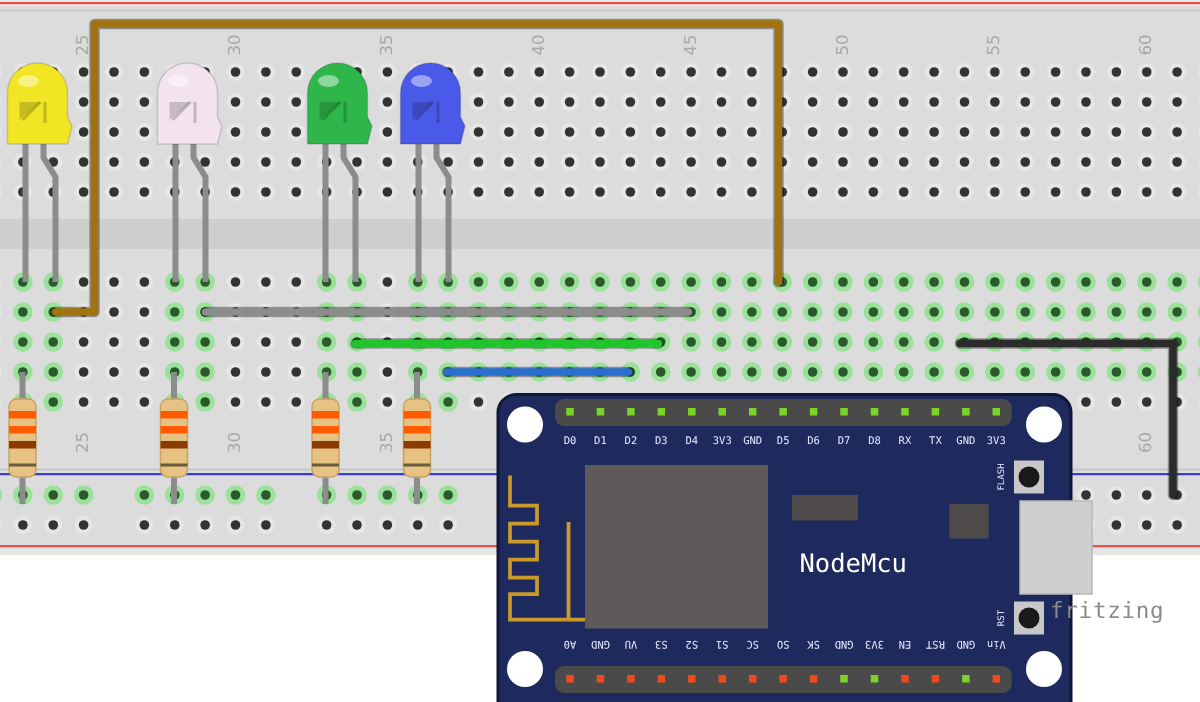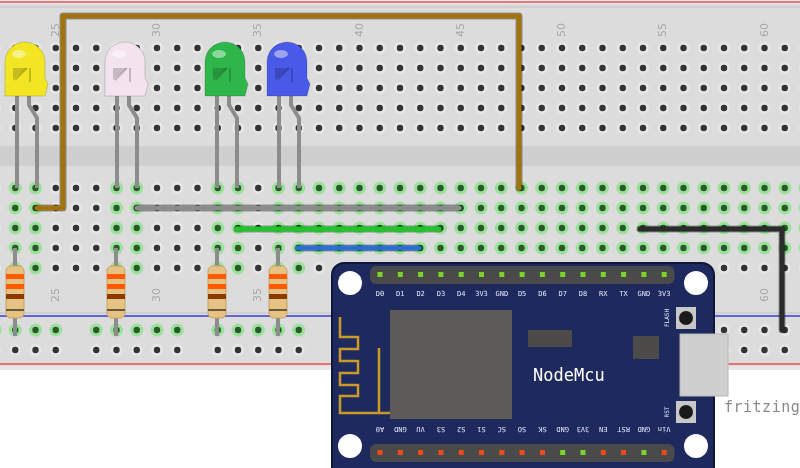--- a/index.html
+++ b/index.html
@@ -1,18 +1,18 @@
 <!DOCTYPE html>
 <html><head>
 <meta charset="utf-8">
 <style>
   html, body { margin:0; padding:0; }
   body { width:800px; height:468px; position:relative; overflow:hidden; background:#ffffff; font-family:"DejaVu Sans", sans-serif; }
   #canvas { position:absolute; left:0; top:0; }
-  .fritzing-logo { position:absolute; left:724px; top:398px; font-family:"DejaVu Sans Mono", monospace; font-size:15px; color:#8a8a8a; letter-spacing:0.5px; }
+  .fritzing-logo { position:absolute; left:700px; top:398px; font-family:"DejaVu Sans Mono", monospace; font-size:15px; color:#8a8a8a; letter-spacing:0.5px; }
 </style>
 </head>
 <body>
 
 <svg id="canvas" width="800" height="468" viewBox="0 0 800 468" xmlns="http://www.w3.org/2000/svg">
   <g id="board-layer">
       <rect x="0" y="0" width="800" height="368" fill="#dcdcdc"></rect>
       <rect x="0" y="0" width="800" height="4" fill="#ececec"></rect>
       <line x1="0" y1="2" x2="800" y2="2" stroke="#e8504f" stroke-width="1.5"></line>
       <line x1="0" y1="7" x2="800" y2="7" stroke="#c4c4c4" stroke-width="1"></line>

